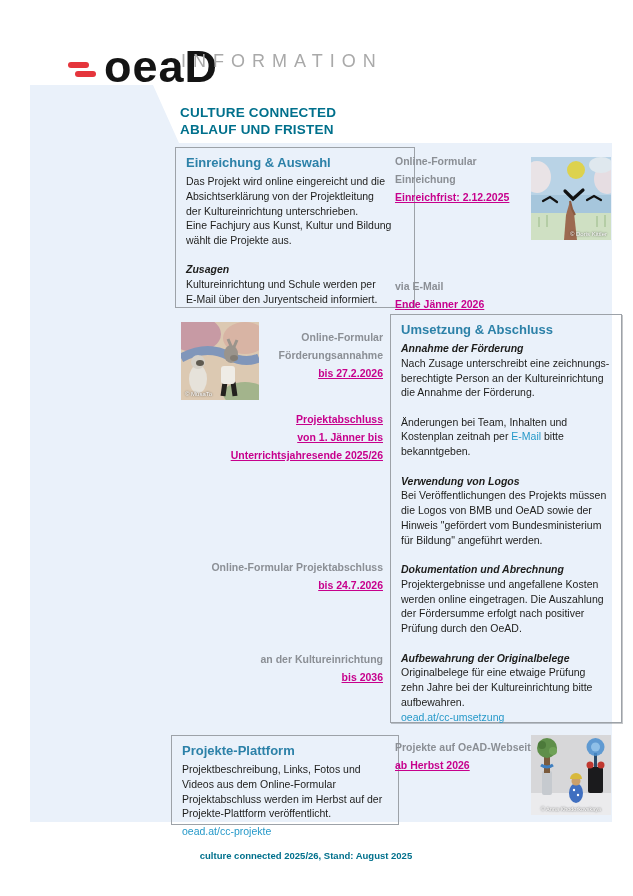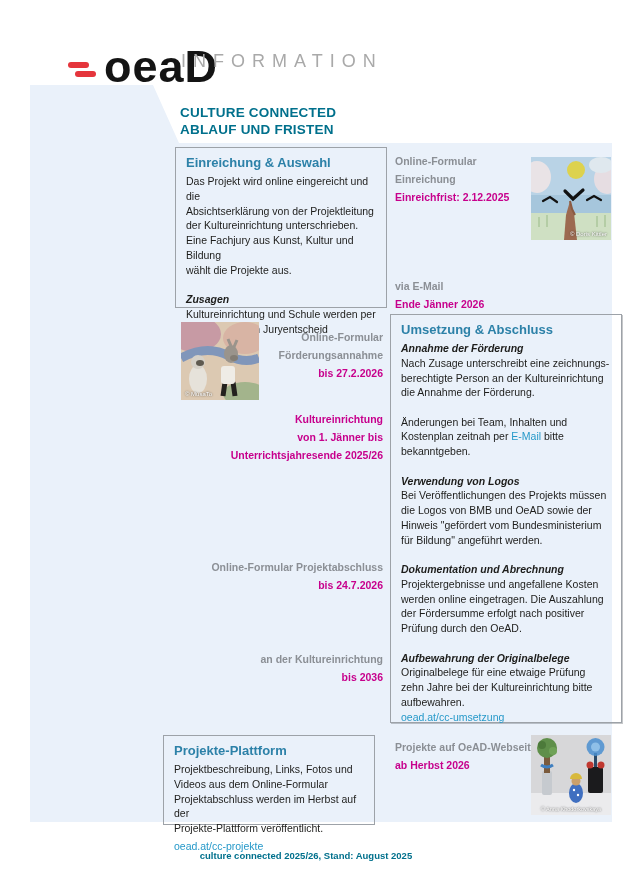--- a/index.html
+++ b/index.html
@@ -27,21 +27,21 @@
   .box-title { font-size:13px; font-weight:700; color:#2c81a8; margin-bottom:3px; line-height:16px; }
   .body-text { font-size:10.5px; line-height:14.8px; color:#1d1d1b; }
   .spacer { height:14.5px; }
   .blk { margin-bottom:14.5px; }
   .blk:last-child { margin-bottom:0; }
   .sub-head { font-weight:700;font-style:italic; }
   .link { color:#2699c9; text-decoration:none; cursor:pointer; }
   
   .label-block { position:absolute; font-size:10.5px; font-weight:700; line-height:18px; }
   .lab-gray { color:#8b8f95; }
-  .lab-magenta { color:#c7008c; }
+  .lab-magenta { color:#c7008c;text-decoration:underline; }
   .align-right { text-align:right; }
   
   .thumb { position:absolute; overflow:hidden; }
   .thumb svg { display:block; }
   .credit { position:absolute; font-size:6px; color:#ffffff; text-shadow:0 0 2px rgba(0,0,0,.8); white-space:nowrap; }
   
   .footer { position:absolute; left:0; top:850px; width:612px; text-align:center;
             font-size:9.5px; font-weight:700; color:#00708c; }
 </style>
 </head>
@@ -58,21 +58,21 @@
       </span>
     <span class="logo-text">oeaD</span>
   </div>
   <div class="doc-type">INFORMATION</div>
 
   <div class="main-title">
     <div>CULTURE CONNECTED</div>
     <div>ABLAUF UND FRISTEN</div>
   </div>
 
-  <div class="box" style="left:175px; top:147px; width:212px; height:161px;">
+  <div class="box" style="left:175px; top:147px; width:240px; height:161px;">
     <div class="box-title">Einreichung &amp; Auswahl</div>
     <div class="body-text">Das Projekt wird online eingereicht und die<br>Absichtserklärung von der Projektleitung<br>der Kultureinrichtung unterschrieben.</div>
     <div class="body-text">Eine Fachjury aus Kunst, Kultur und Bildung<br>wählt die Projekte aus.</div>
     <div class="spacer"></div>
     <div class="body-text sub-head">Zusagen</div>
     <div class="body-text">Kultureinrichtung und Schule werden per<br>E-Mail über den Juryentscheid informiert.</div>
   </div>
 
   <div class="label-block" style="left:395px; top:152px;">
     <div class="lab-gray">Online-Formular</div>
@@ -122,21 +122,21 @@
     <span class="credit" style="left:4px; bottom:3px;">© MusaTo</span>
   </div>
 
   <div class="label-block align-right" style="left:160px; top:328px; width:223px;">
     <div class="lab-gray">Online-Formular</div>
     <div class="lab-gray">Förderungsannahme</div>
     <div class="lab-magenta">bis 27.2.2026</div>
   </div>
 
   <div class="label-block align-right" style="left:160px; top:410px; width:223px;">
-    <div class="lab-magenta">Kultureinrichtung</div>
+    <div class="lab-magenta">Projektabschluss</div>
     <div class="lab-magenta">von 1. Jänner bis</div>
     <div class="lab-magenta">Unterrichtsjahresende 2025/26</div>
   </div>
 
   <div class="label-block align-right" style="left:160px; top:558px; width:223px;">
     <div class="lab-gray">Online-Formular Projektabschluss</div>
     <div class="lab-magenta">bis 24.7.2026</div>
   </div>
 
   <div class="label-block align-right" style="left:160px; top:650px; width:223px;">
@@ -168,21 +168,21 @@
       <div>Projektergebnisse und angefallene Kosten<br>werden online eingetragen. Die Auszahlung<br>der Fördersumme erfolgt nach positiver<br>Prüfung durch den OeAD.</div>
     </div>
 
     <div class="blk body-text">
       <div class="sub-head">Aufbewahrung der Originalbelege</div>
       <div>Originalbelege für eine etwaige Prüfung<br>zehn Jahre bei der Kultureinrichtung bitte<br>aufbewahren.</div>
       <a class="link">oead.at/cc-umsetzung</a>
     </div>
   </div>
 
-  <div class="box" style="left:163px; top:735px; width:212px; height:90px;">
+  <div class="box" style="left:171px; top:735px; width:228px; height:90px;">
     <div class="box-title">Projekte-Plattform</div>
     <div class="body-text">Projektbeschreibung, Links, Fotos und<br>Videos aus dem Online-Formular<br>Projektabschluss werden im Herbst auf der<br>Projekte-Plattform veröffentlicht.</div>
     <a class="link body-text">oead.at/cc-projekte</a>
   </div>
 
   <div class="label-block" style="left:395px; top:738px;">
     <div class="lab-gray">Projekte auf OeAD-Webseite</div>
     <div class="lab-magenta">ab Herbst 2026</div>
   </div>
 

